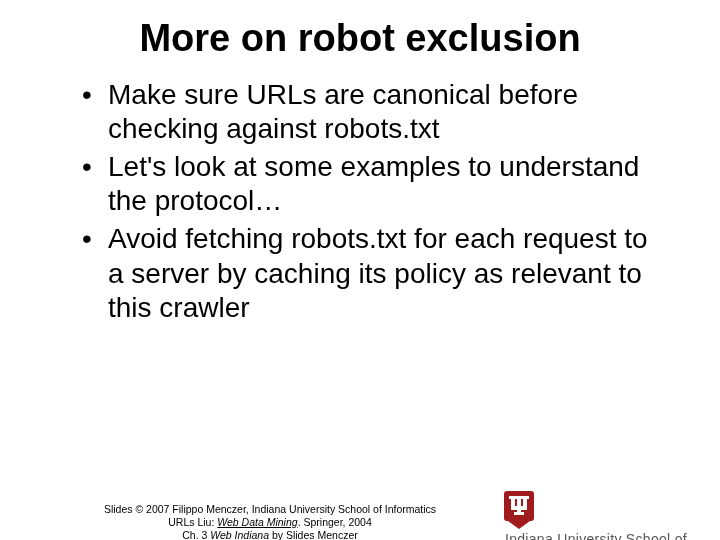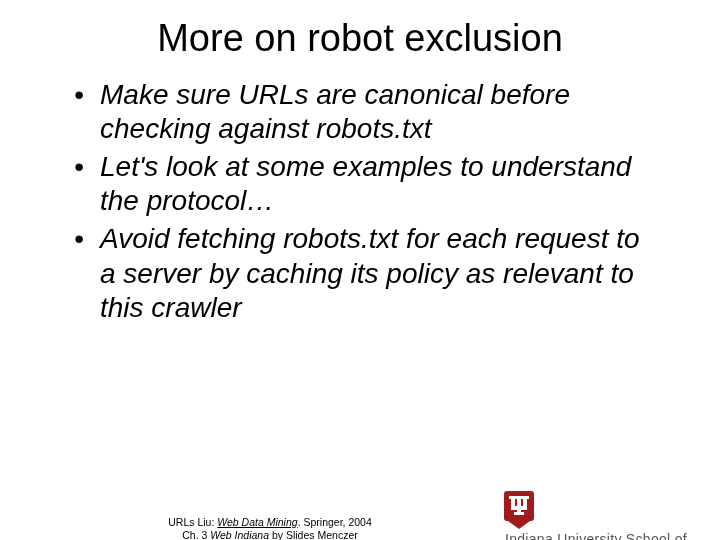--- a/index.html
+++ b/index.html
@@ -14,32 +14,31 @@
   }
   .slide {
     position: relative;
     width: 720px;
     height: 540px;
     box-sizing: border-box;
   }
   .title {
     text-align: center;
     font-size: 38px;
-    font-weight: 400;
+    font-weight: 700;
     margin: 18px 40px 18px 40px;
     line-height: 1.1;
   }
   .body {
     margin: 0 60px 0 70px;
   }
   ul.bullets {
     list-style: none;
     padding: 0;
-    margin: 4px;
-    font-style: italic;
+    margin: 12px;
   }
   ul.bullets > li {
     position: relative;
     font-size: 28px;
     line-height: 1.22;
     padding-left: 26px;
     margin: 0 0 4px 0;
   }
   ul.bullets > li::before {
     content: "•";
@@ -111,20 +110,21 @@
   <div class="body">
     <ul class="bullets">
       <li>Make sure URLs are canonical before checking against robots.txt</li>
       <li>Let's look at some examples to understand the protocol…</li>
       <li>Avoid fetching robots.txt for each request to a server by caching its policy as relevant to this crawler</li>
     </ul>
   </div>
 
   <div class="footer">
     <div class="credits">
+      <div>Slides © 2007 Filippo Menczer, Indiana University School of Informatics</div>
       <div>
         <span>URLs Liu: </span><span class="italic">Web Data Mining</span><span>. Springer, 2004</span>
       </div>
       <div>
         <span>Ch. 3 </span><span class="italic">Web Indiana</span><span> by Slides Menczer</span>
       </div>
     </div>
 
     <div class="logo">
       <span class="crest">

